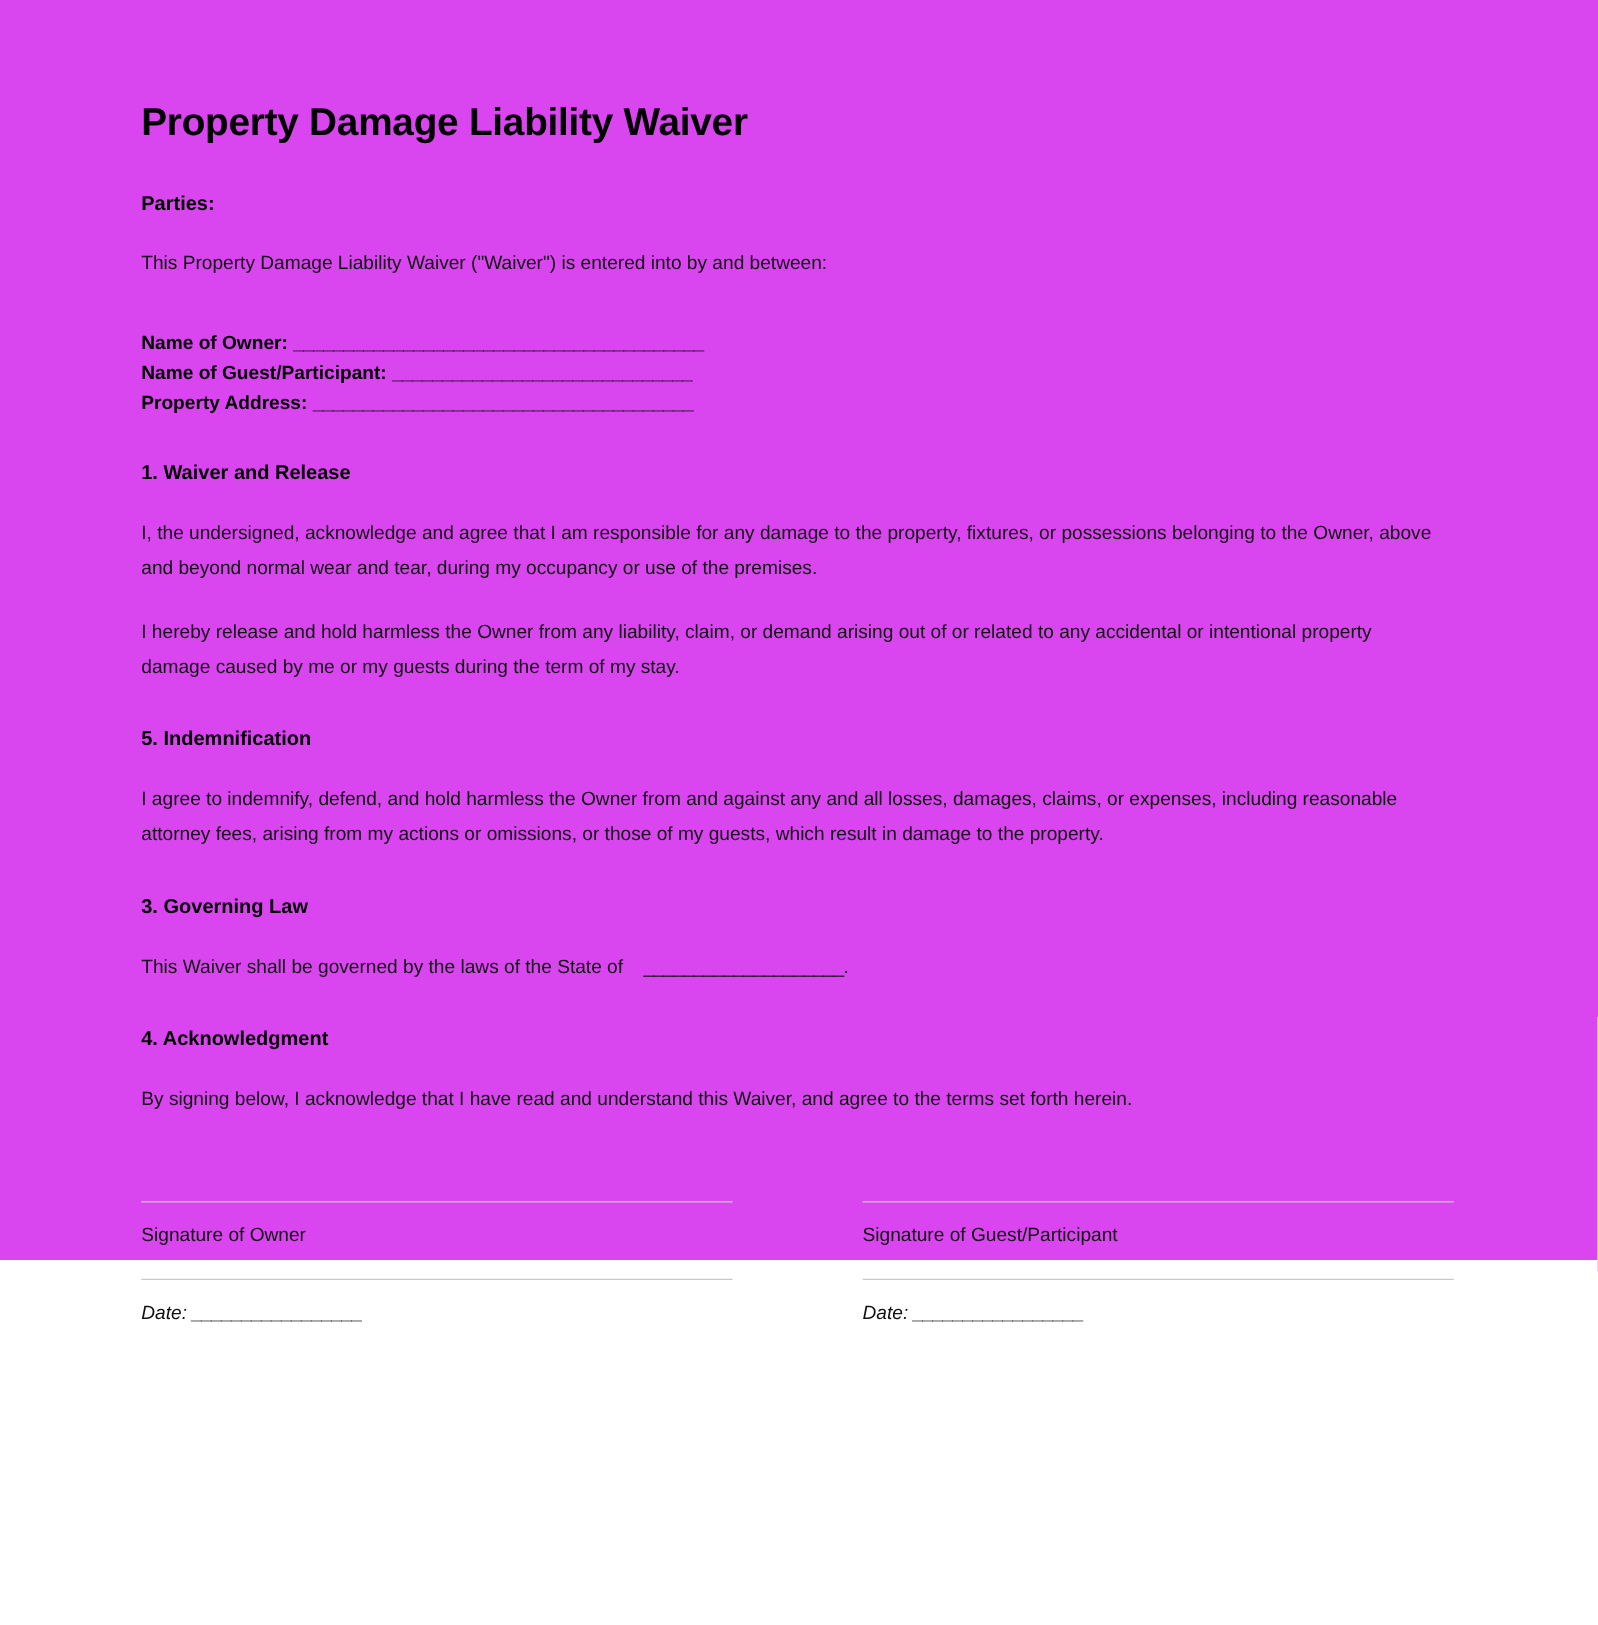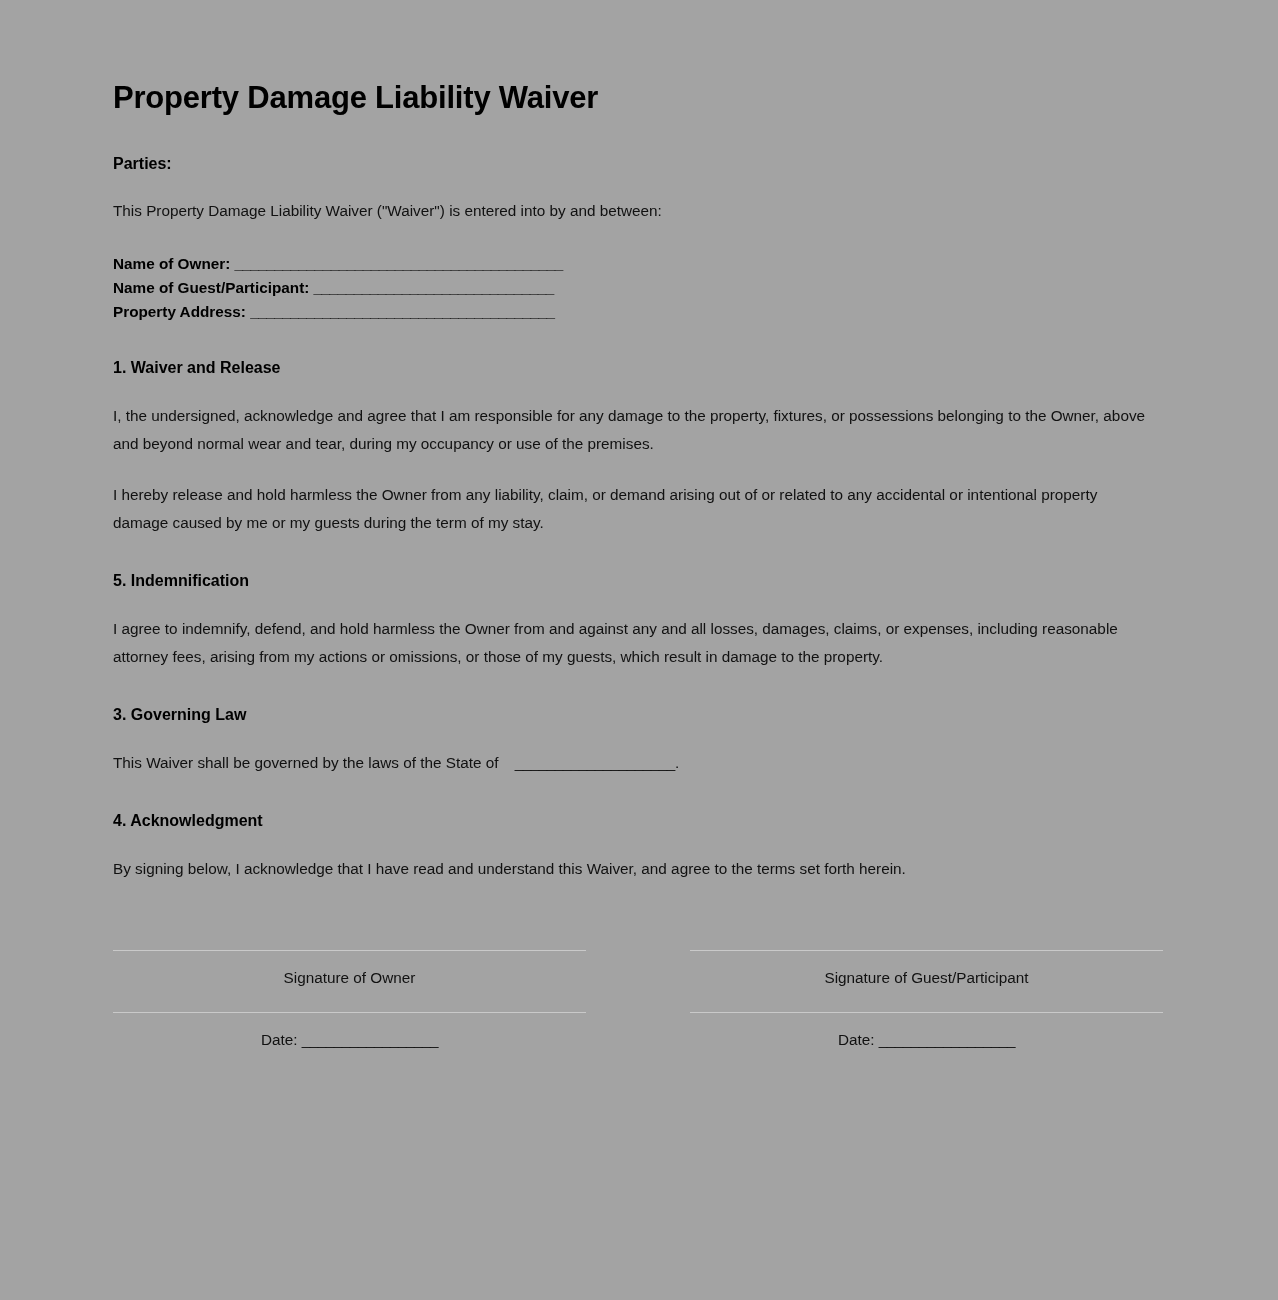--- a/index.html
+++ b/index.html
@@ -9,22 +9,22 @@
   }
   body {
     width: 1278px;
     height: 1300px;
     font-family: "Liberation Sans", sans-serif;
     color: #000000;
     -webkit-font-smoothing: antialiased;
   }
   .page {
     width: 1278px;
-    height: 1300px;
-    background: #a3a3a3;
+    height: 1008px;
+    background: #d946ef;
     position: relative;
     box-sizing: border-box;
     padding: 80px 113px 0 113px;
   }
   .doc {
     width: 1035px;
   }
 
   h1.doc-title {
     font-size: 31px;
@@ -45,21 +45,21 @@
 
   p.body-text {
     font-size: 15.3px;
     line-height: 28px;
     margin: 23px 0 0 0;
     color: #111;
     font-weight: normal;
   }
 
   .fields {
-    margin-top: 27px;
+    margin-top: 38px;
   }
   .field-line {
     font-size: 15.3px;
     line-height: 24px;
     font-weight: bold;
     white-space: nowrap;
     color: #000;
   }
   .field-line .rule {
     font-weight: bold;
@@ -82,40 +82,40 @@
   .sig-table {
     width: 1050px;
     border-collapse: collapse;
     margin-top: 67px;
     table-layout: fixed;
   }
   .sig-table td {
     padding: 0;
     vertical-align: top;
     border: 0;
-    text-align: center;
   }
   .sig-col {
     width: 473px;
   }
   .sig-gap {
     width: 104px;
   }
   .sig-cell {
     border-top: 1px solid #c9c9c9;
     height: 62px;
     box-sizing: border-box;
     padding-top: 16px;
     font-size: 15.3px;
     line-height: 22px;
     color: #111;
   }
   .sig-cell.date-cell {
     height: 52px;
     white-space: nowrap;
+    font-style: italic;
   }
   .sig-cell.date-cell .rule {
     letter-spacing: -0.5px;
   }
 </style>
 </head>
 <body>
 
 <div class="page">
   <div class="doc">

